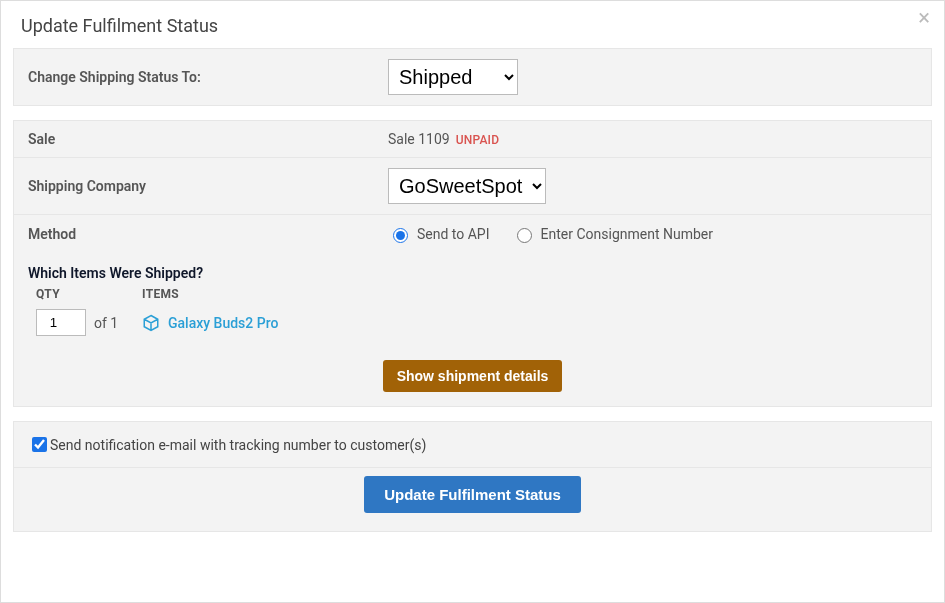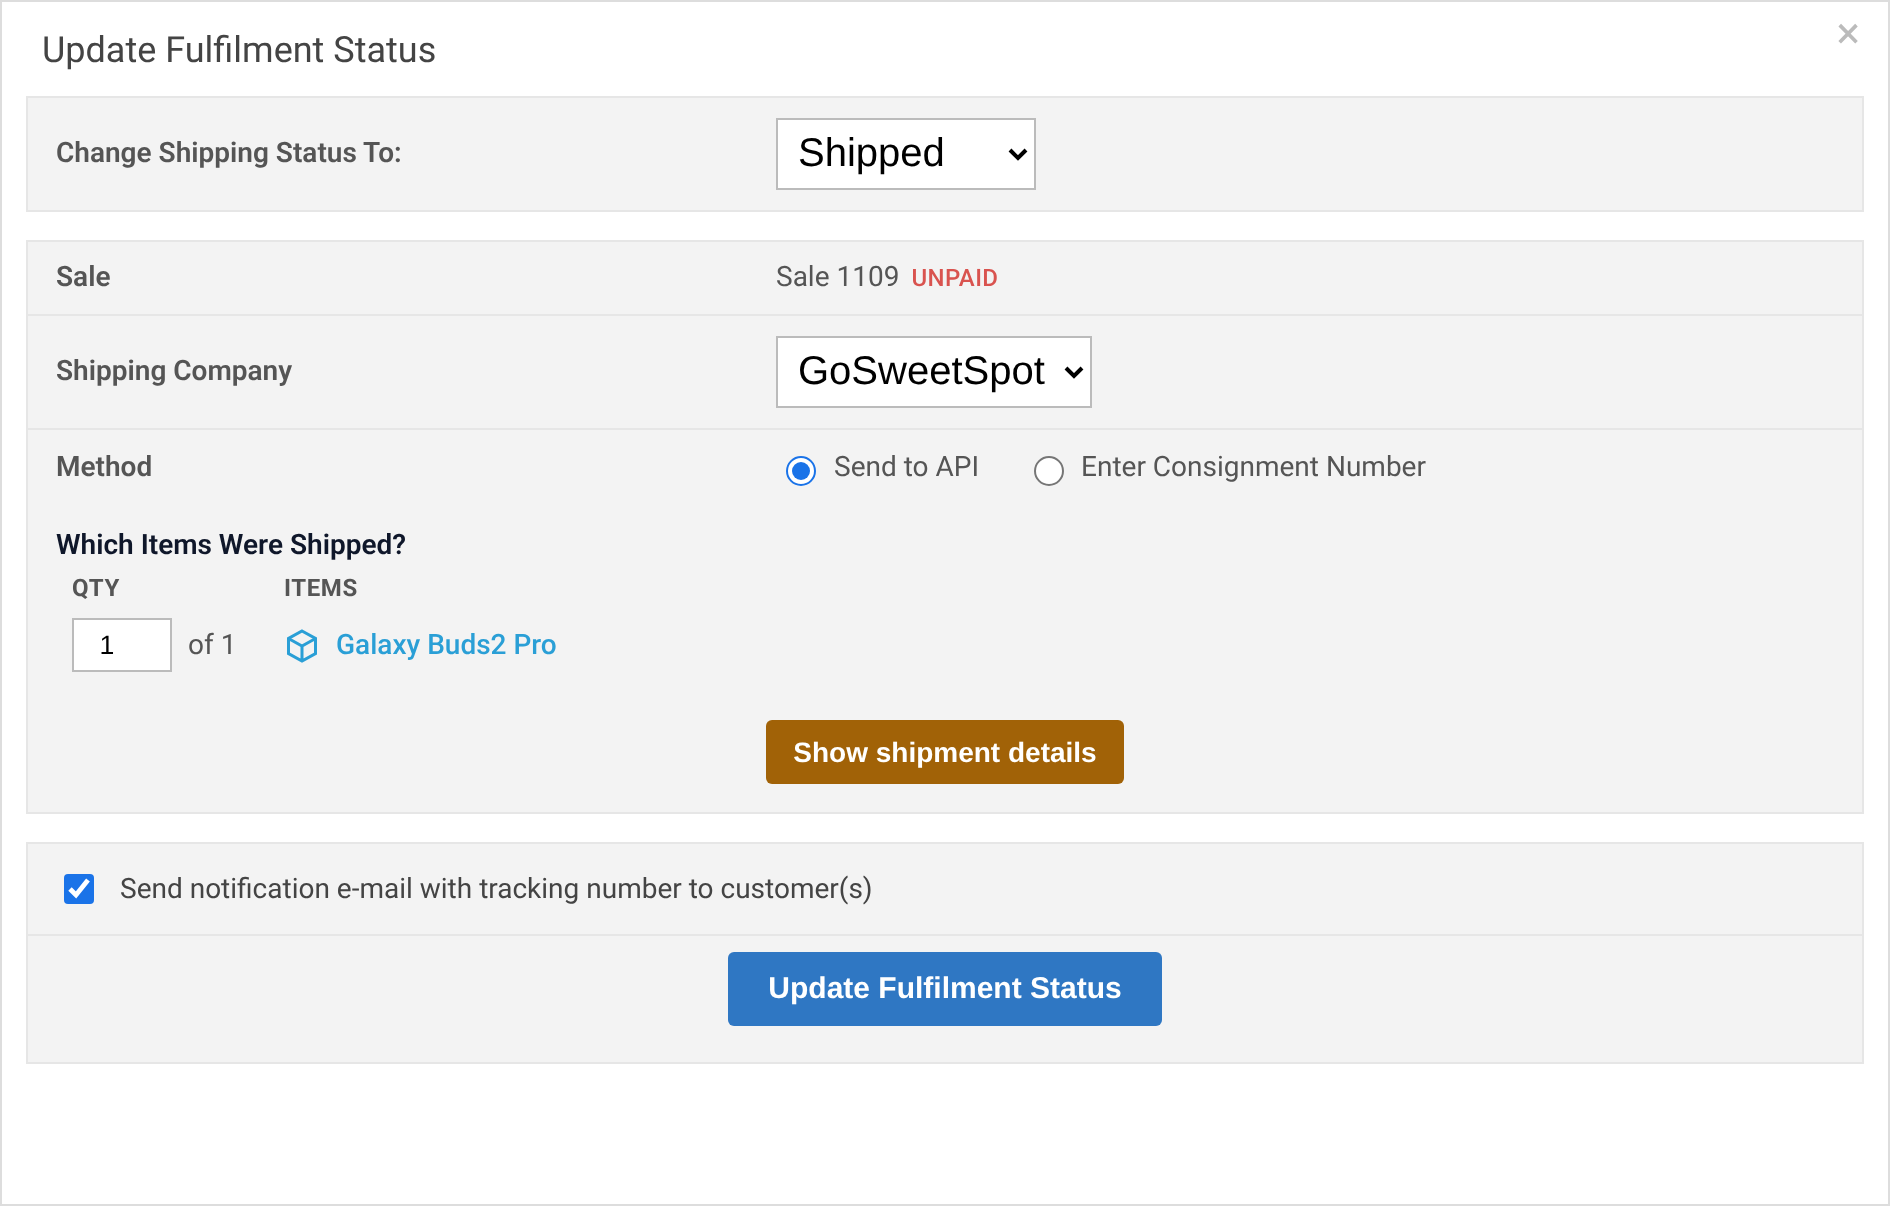--- a/index.html
+++ b/index.html
@@ -28,21 +28,21 @@
   .num-input { width:50px; border:1px solid #bbb; padding:5px 4px; text-align:center; background:#fff; }
   .of-text { color:#555; }
   .item-cell { display:flex; align-items:center; gap:8px; }
   .item-link { color:#2a9fd6; text-decoration:none; font-weight:500; }
   .cube-icon { width:18px; height:18px; }
   .btn { display:inline-block; border:none; border-radius:3px; padding:8px 14px; font-size:14px; font-weight:600; cursor:pointer; }
   .btn-blue { background:#a16207; color:#fff; }
   .btn-primary { background:#2f77c3; color:#fff; padding:10px 20px; font-size:15px; }
   .center-row { display:flex; justify-content:center; padding:10px 14px 14px 14px; }
   .footer { background:#f3f3f3; border:1px solid #e6e6e6; }
-  .chk-row { display:flex; align-items:center; gap:10px; padding:12px 14px; }
+  .chk-row { display:flex; align-items:center; padding:12px 14px; }
   input[type=checkbox]{ accent-color:#1a73e8; width:15px; height:15px; }
   .footer-btn-row { display:flex; justify-content:center; padding:8px 14px 18px 14px; border-top:1px solid #e6e6e6; }
 </style>
 </head>
 <body>
 
 <div class="modal">
   <span class="close-x">×</span>
   <div class="modal-header">
     <div class="modal-title">Update Fulfilment Status</div>

